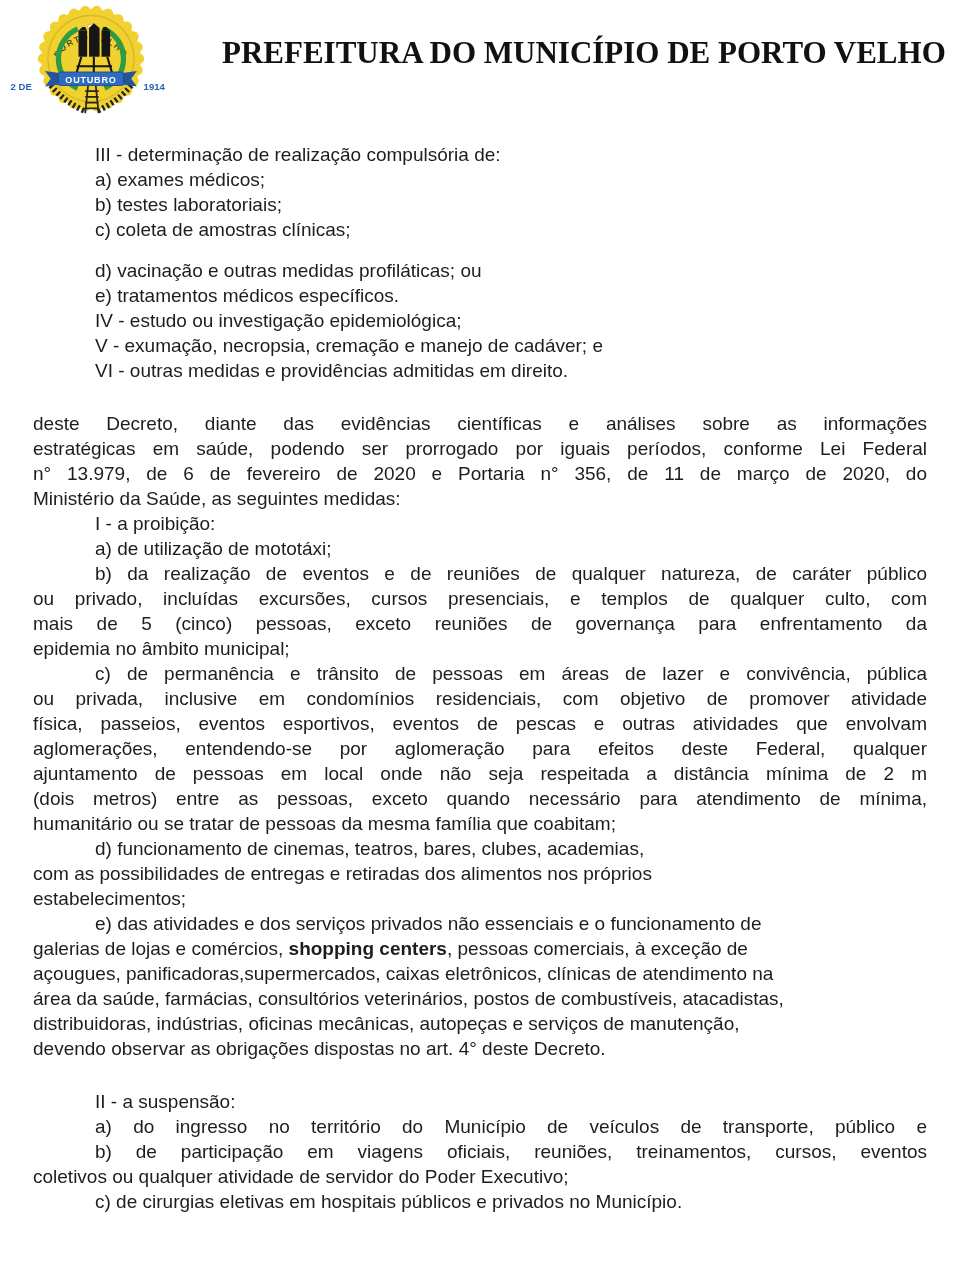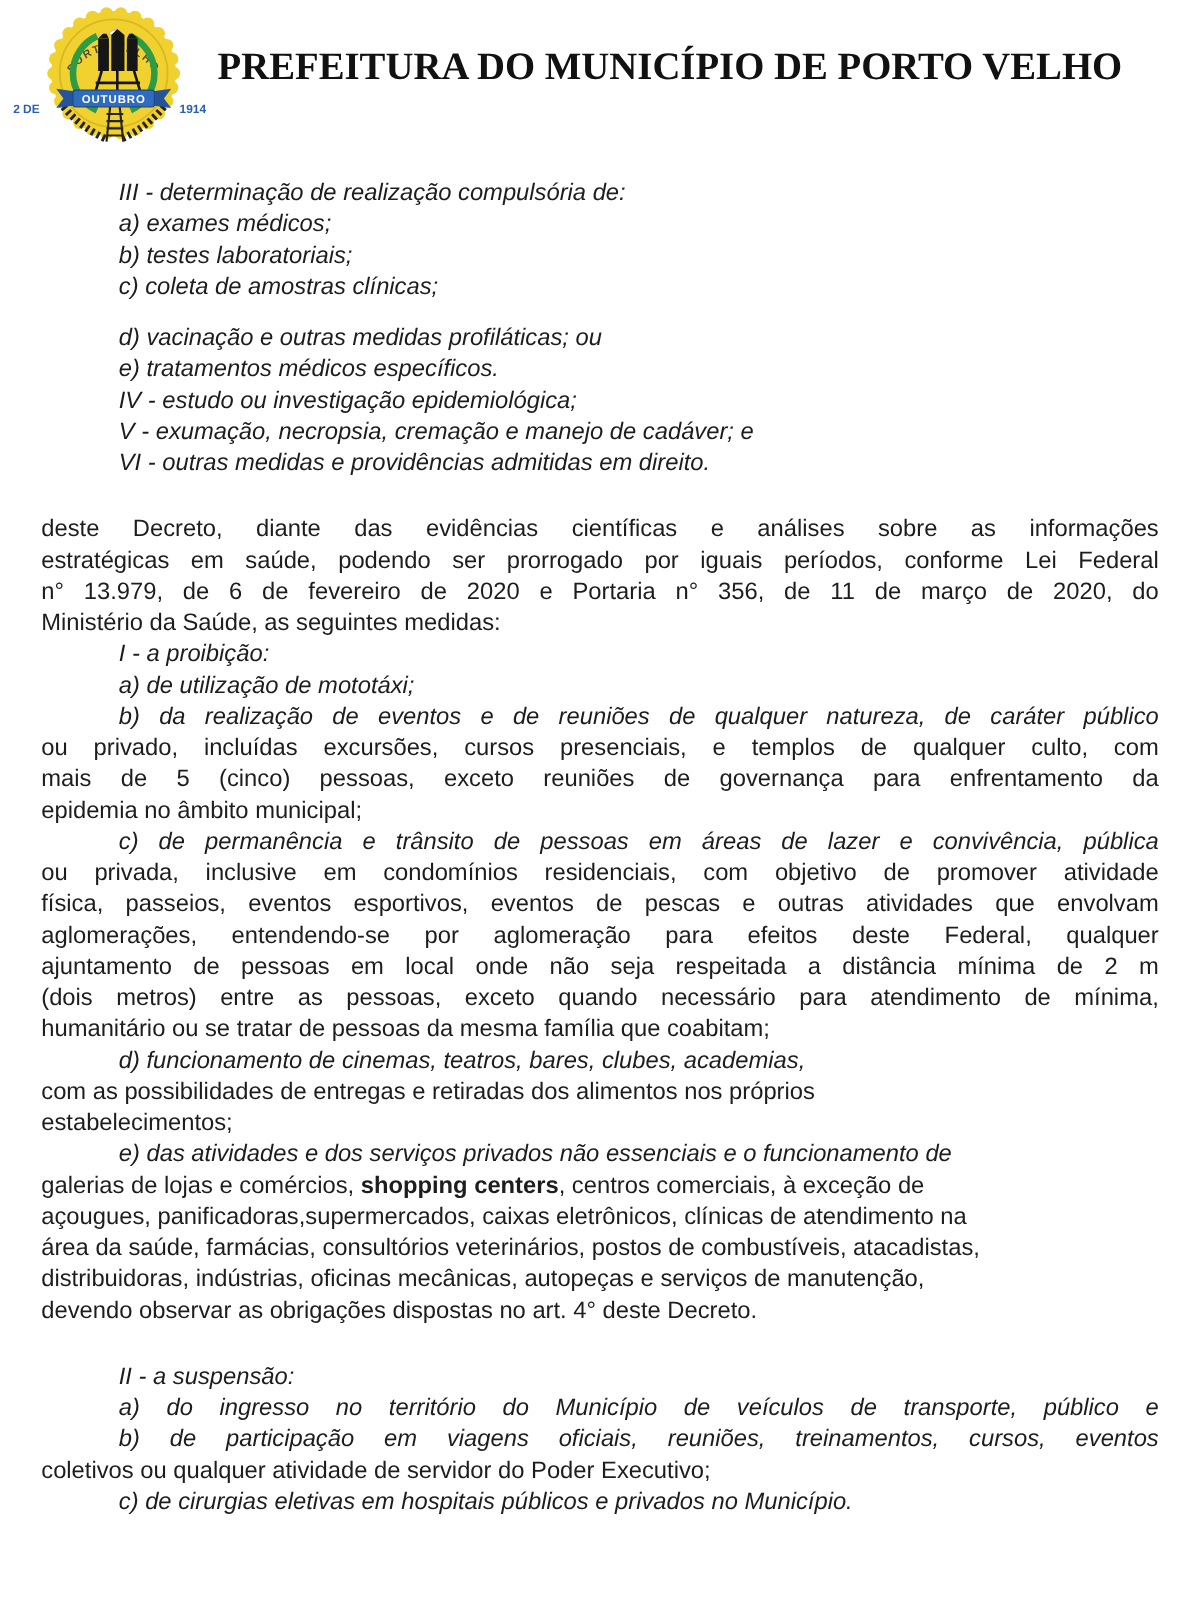--- a/index.html
+++ b/index.html
@@ -2,24 +2,24 @@
 <html><head>
 <meta charset="utf-8">
 <style>
   html,body{margin:0;padding:0;background:#ffffff;}
   .page{position:relative;width:960px;height:1280px;background:#fff;overflow:hidden;
         font-family:"Liberation Sans","DejaVu Sans",sans-serif;color:#1d1d1d;}
   .hdr{display:flex;align-items:flex-start;height:118px;padding:5px 0 0 6px;box-sizing:border-box;}
   .logo{width:168px;height:113px;flex:0 0 auto;}
   .titlewrap{flex:1;text-align:center;padding:30px 85px 0 0;}
   .title{font-family:"Liberation Serif","DejaVu Serif",serif;font-weight:bold;font-size:31px;
-         color:#111;white-space:nowrap;}
+         color:#111;white-space:nowrap;margin-left:48px;}
   .doc{padding:24px 33px 0 33px;font-size:19px;line-height:25px;}
   .ln{min-height:25px;}
-  .ind{padding-left:62px;font-style:italic;}
+  .ind{padding-left:62px;}
   .jl{text-align:justify;-moz-text-align-last:justify;text-align-last:justify;}
   .sec{margin-top:28px;}
   .g4{margin-top:16px;}
   b{font-weight:bold;}
   svg text{font-family:"Liberation Sans","DejaVu Sans",sans-serif;}
 </style>
 </head>
 <body>
 
 <div class="page">
@@ -124,21 +124,21 @@
       <div class="ln jl">aglomerações, entendendo-se por aglomeração para efeitos deste Federal, qualquer</div>
       <div class="ln jl">ajuntamento de pessoas em local onde não seja respeitada a distância mínima de 2 m</div>
       <div class="ln jl">(dois metros) entre as pessoas, exceto quando necessário para atendimento de mínima,</div>
       <div class="ln">humanitário ou se tratar de pessoas da mesma família que coabitam;</div>
 
       <div class="ln ind">d) funcionamento de cinemas, teatros, bares, clubes, academias,</div>
       <div class="ln">com as possibilidades de entregas e retiradas dos alimentos nos próprios</div>
       <div class="ln">estabelecimentos;</div>
 
       <div class="ln ind">e) das atividades e dos serviços privados não essenciais e o funcionamento de</div>
-      <div class="ln"><span>galerias de lojas e comércios, </span><b>shopping centers</b><span>, centros comerciais, à exceção de</span></div>
+      <div class="ln"><span>galerias de lojas e comércios, </span><b>shopping centers</b><span>, pessoas comerciais, à exceção de</span></div>
       <div class="ln">açougues, panificadoras,supermercados, caixas eletrônicos, clínicas de atendimento na</div>
       <div class="ln">área da saúde, farmácias, consultórios veterinários, postos de combustíveis, atacadistas,</div>
       <div class="ln">distribuidoras, indústrias, oficinas mecânicas, autopeças e serviços de manutenção,</div>
       <div class="ln">devendo observar as obrigações dispostas no art. 4° deste Decreto.</div>
     </section>
 
     <section class="sec">
       <div class="ln ind">II - a suspensão:</div>
       <div class="ln jl ind">a) do ingresso no território do Município de veículos de transporte, público e</div>
       <div class="ln jl ind">b) de participação em viagens oficiais, reuniões, treinamentos, cursos, eventos</div>

